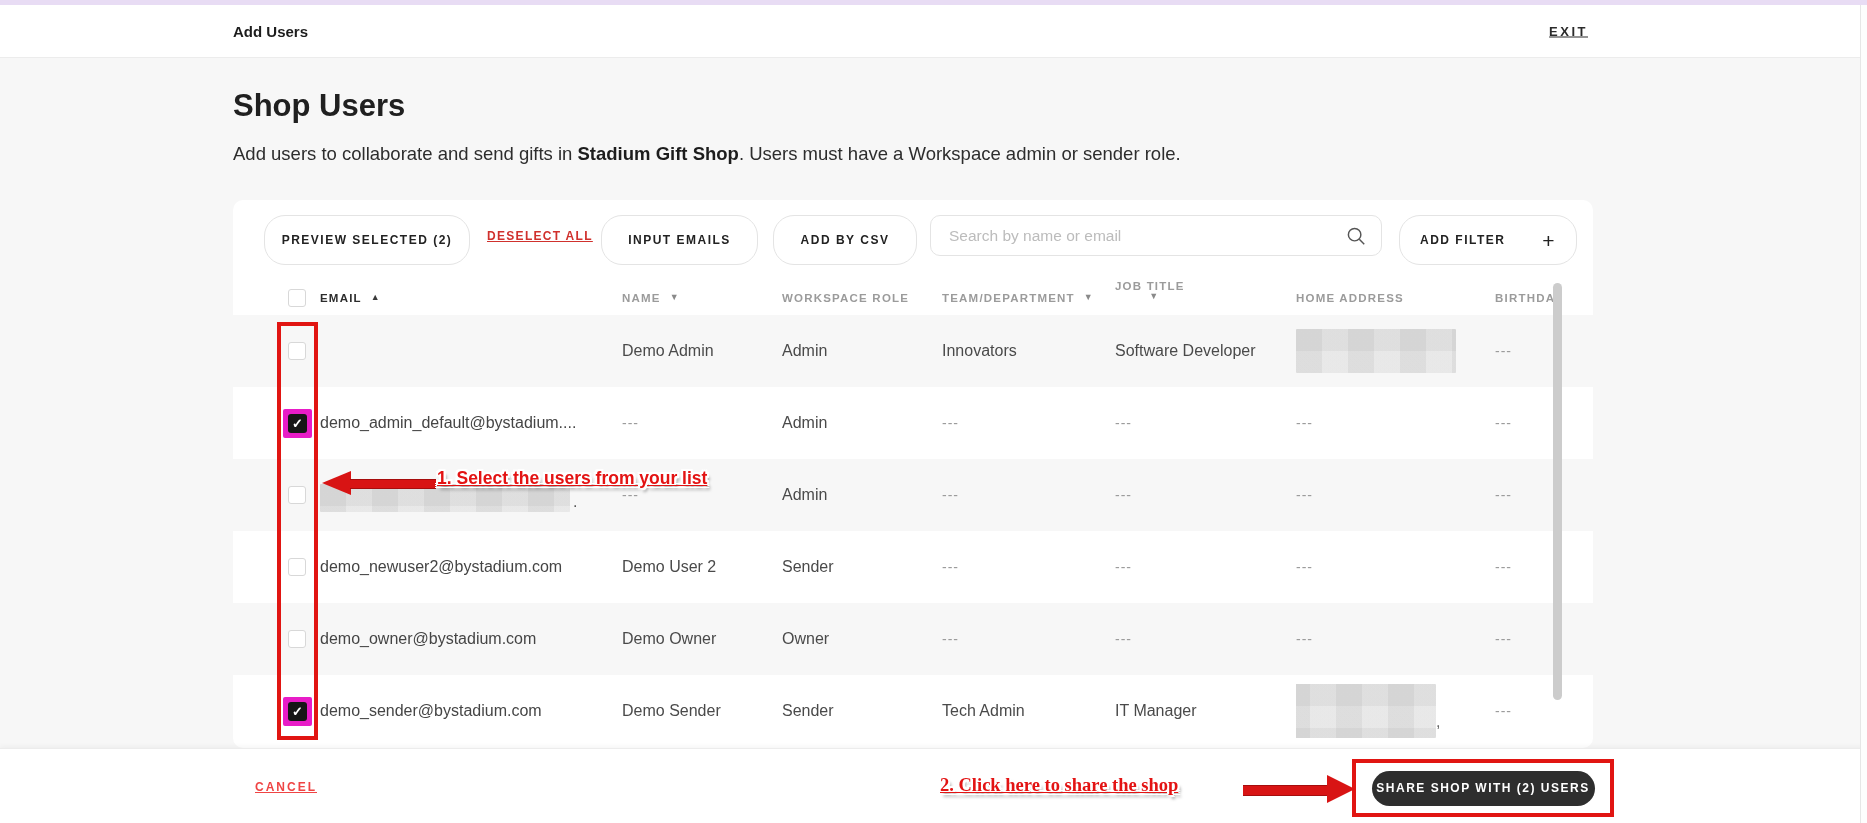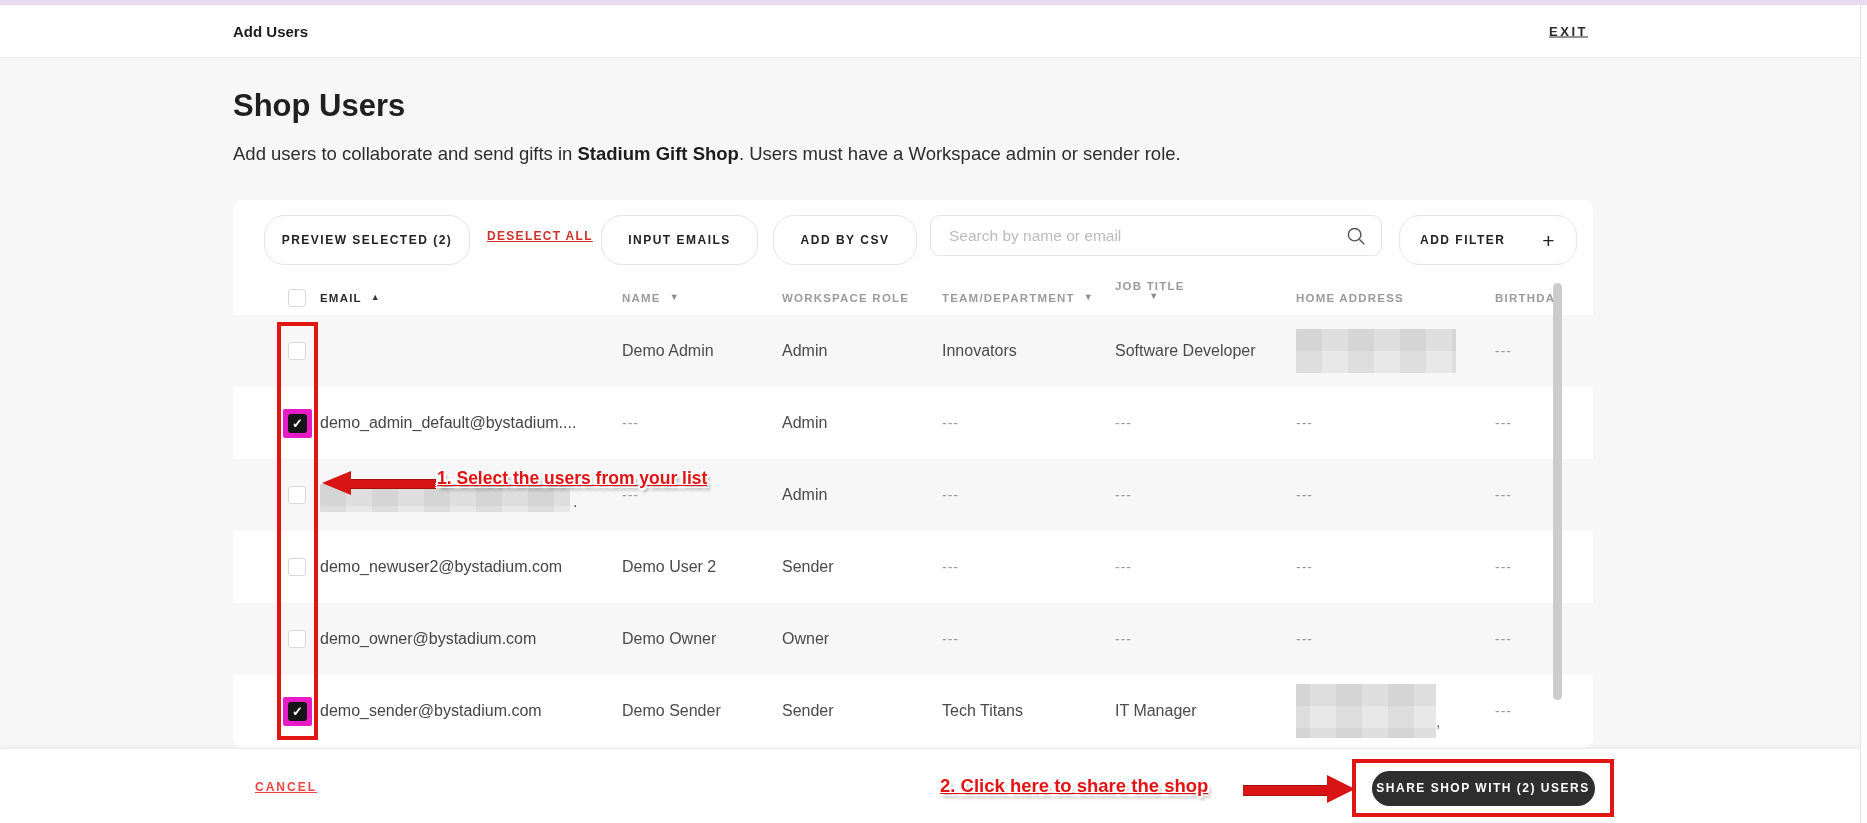--- a/index.html
+++ b/index.html
@@ -99,21 +99,21 @@
   .arrow .head{position:absolute;width:0;height:0;}
   .arrow1{left:322px;top:471px;width:114px;height:25px;}
   .arrow1 .tail{left:28px;top:8px;width:86px;height:8px;}
   .arrow1 .head{left:0;top:0;border-top:12px solid transparent;border-bottom:12px solid transparent;border-right:29px solid #d81414;}
 
   
   .footer{position:absolute;left:0;top:748px;width:1867px;height:75px;background:#fff;border-top:1px solid #ececec;
           box-shadow:0 -2px 5px rgba(0,0,0,.04);z-index:10;}
   .cancel{position:absolute;left:255px;top:0;height:100%;display:flex;align-items:center;font-size:12px;font-weight:bold;
           letter-spacing:2px;color:#ef4444;text-decoration:underline;cursor:pointer;}
-  .ann2-text{left:940px;top:26px;font-size:18.5px;}
+  .ann2-text{left:940px;top:26px;font-size:18.5px;font-family:Liberation Serif, serif;}
   .arrow2{left:1243px;top:26px;width:112px;height:28px;}
   .arrow2 .tail{left:0;top:10px;width:88px;height:9px;}
   .arrow2 .head{left:84px;top:0;border-top:14px solid transparent;border-bottom:14px solid transparent;border-left:28px solid #d81414;}
   .hl-box2{position:absolute;left:1352px;top:10px;width:254px;height:50px;border:4px solid #e11512;display:flex;align-items:center;justify-content:center;}
   .btn-share{width:223px;height:35px;border:0;border-radius:18px;background:#2e2e2e;color:#fff;font-size:12px;font-weight:bold;
           letter-spacing:1.5px;font-family:"Liberation Sans",sans-serif;cursor:pointer;display:flex;align-items:center;justify-content:center;}
 
   .right-strip{position:absolute;right:0;top:0;width:6px;height:823px;background:#fdfdfd;border-left:1px solid #e6e6e6;z-index:50;}
 </style>
 </head>
@@ -328,21 +328,21 @@
         <div class="cell c-email">
             <span>demo_sender@bystadium.com</span>
           </div>
         <div class="cell c-name">
             <span>Demo Sender</span>
           </div>
         <div class="cell c-role">
             <span>Sender</span>
           </div>
         <div class="cell c-team">
-            <span>Tech Titans</span>
+            <span>Tech Admin</span>
           </div>
         <div class="cell c-job">
             <span>IT Manager</span>
           </div>
         <div class="cell c-addr">
             <div class="mosaic m-addr2"></div>
             <span class="comma">,</span>
           </div>
         <div class="cell c-bday">
             <span class="dashes">---</span>

